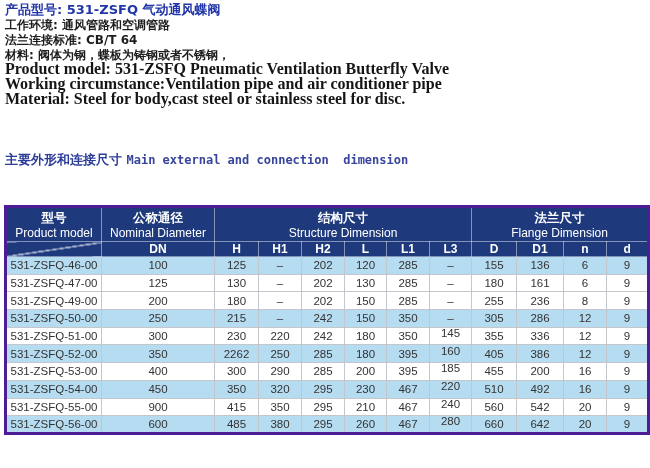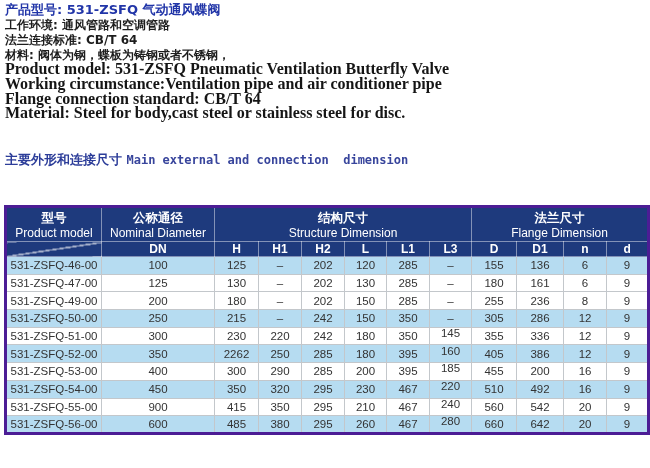--- a/index.html
+++ b/index.html
@@ -74,21 +74,20 @@
 </head>
 <body>
 
 <div class="info">
   <div class="info-title">产品型号: 531-ZSFQ 气动通风蝶阀</div>
   <div class="info-cn">工作环境: 通风管路和空调管路</div>
   <div class="info-cn">法兰连接标准: CB/T 64</div>
   <div class="info-cn">材料: 阀体为钢，蝶板为铸钢或者不锈钢，</div>
   <div class="info-en">Product model: 531-ZSFQ Pneumatic Ventilation Butterfly Valve</div>
   <div class="info-en">Working circumstance:Ventilation pipe and air conditioner pipe</div>
-  <div class="info-en">Flange connection standard: CB/T 64</div>
   <div class="info-en">Material: Steel for body,cast steel or stainless steel for disc.</div>
 </div>
 
 <div class="section-title">
   <span class="sec-cn">主要外形和连接尺寸</span>
   <span class="sec-en">Main external and connection  dimension</span>
 </div>
 
 <div class="table-wrap">
   <table>

